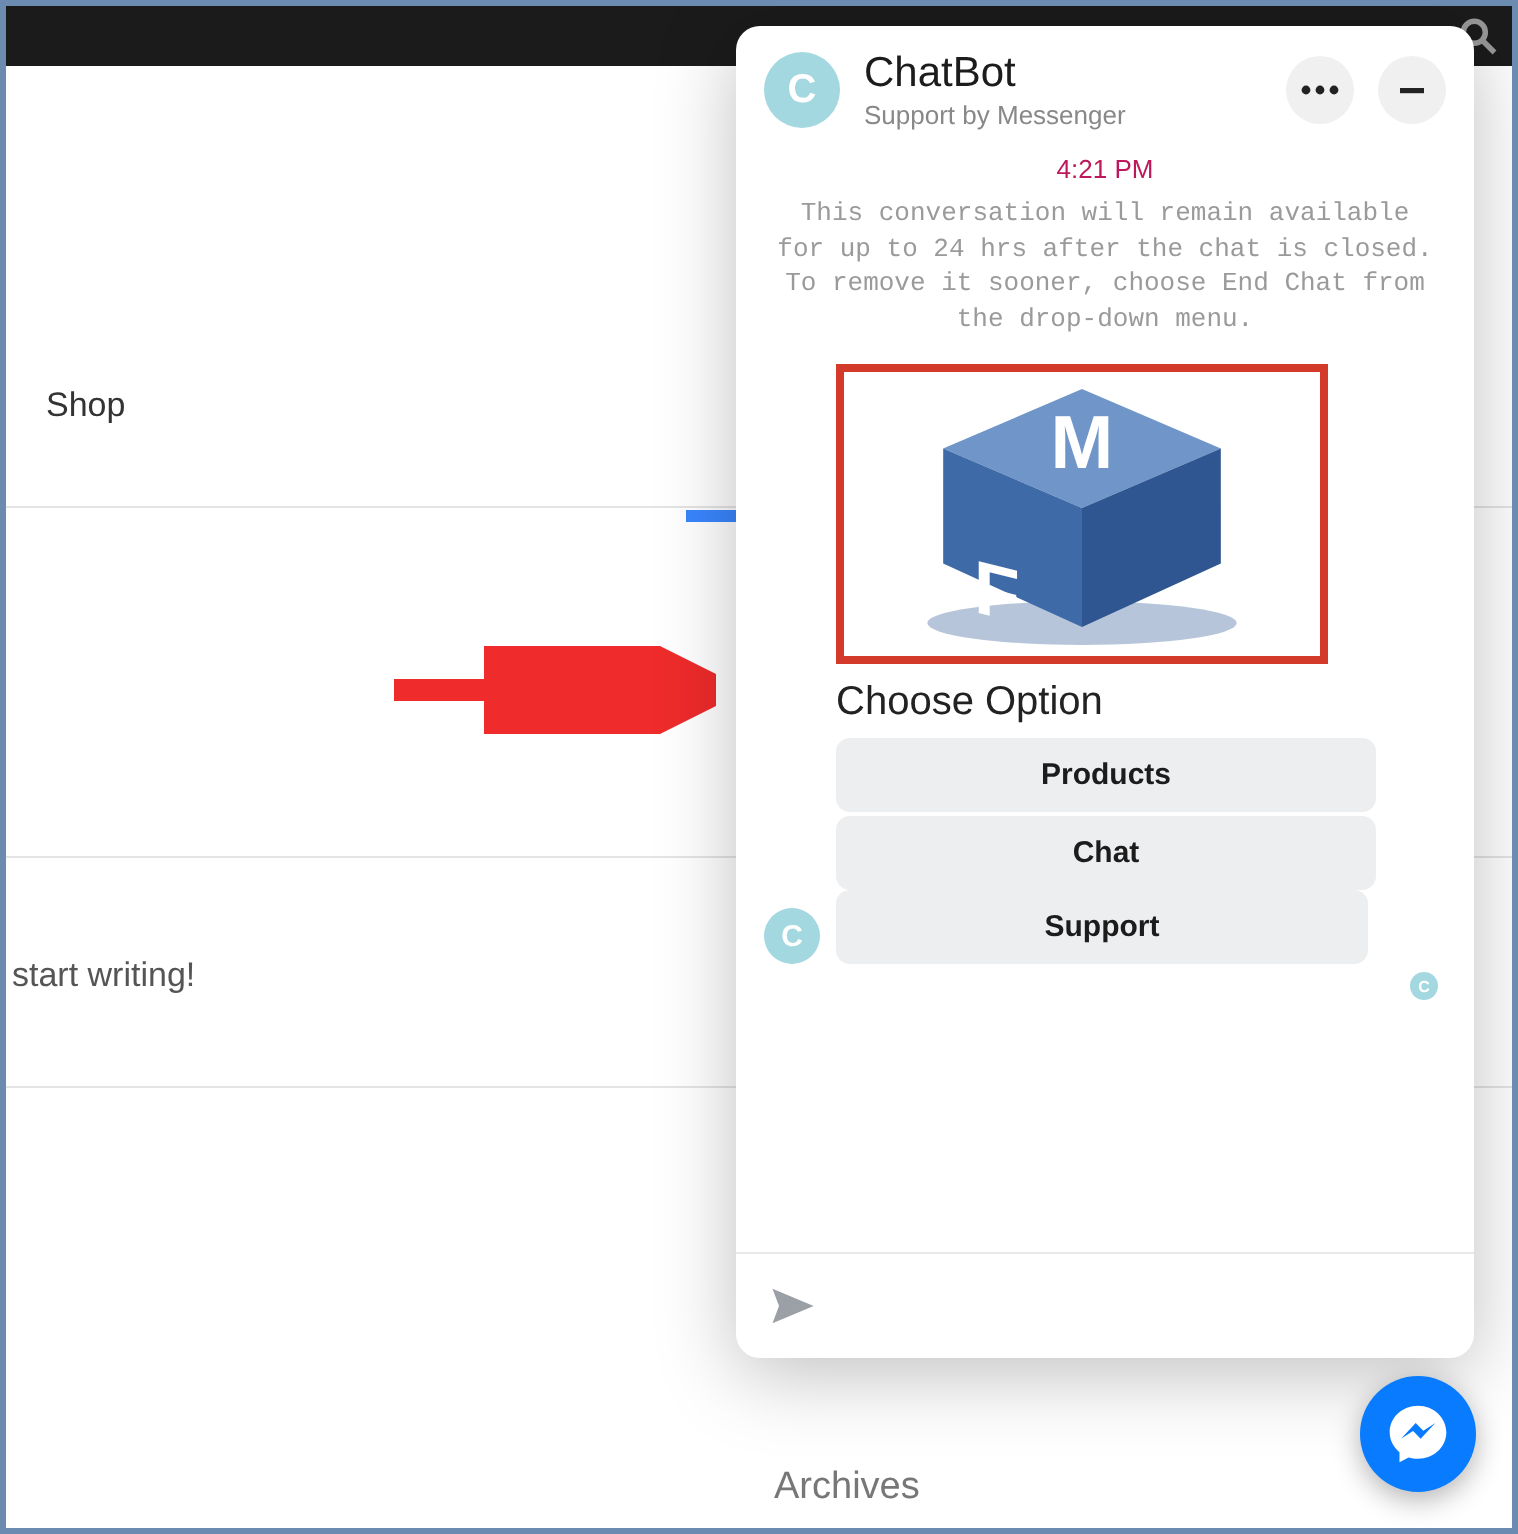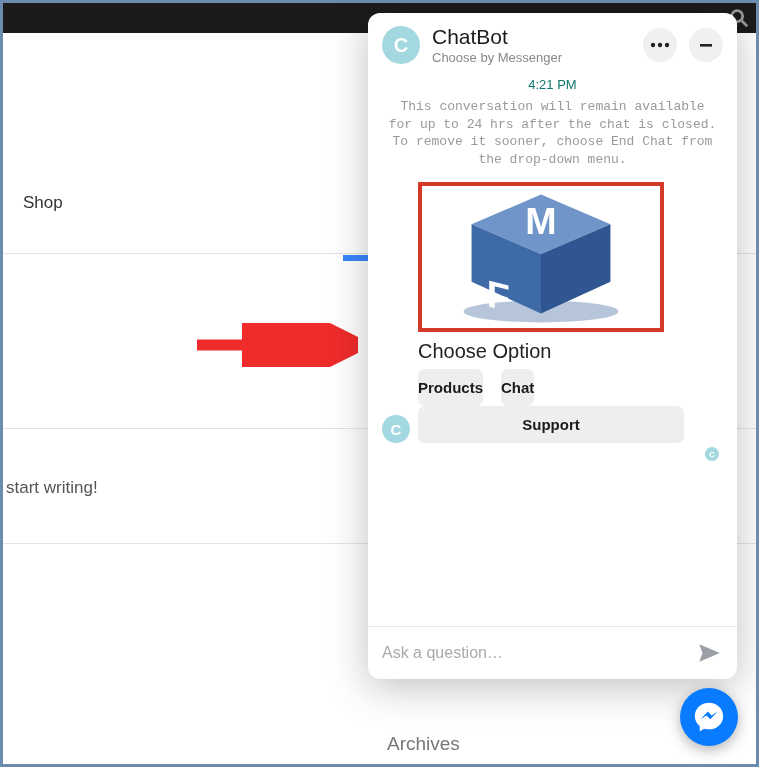--- a/index.html
+++ b/index.html
@@ -132,21 +132,21 @@
   }
   .hdr-btn.minimize svg { width: 14px; }
   .chat-body {
     flex: 1;
     overflow: hidden;
     padding: 0 14px 10px 14px;
     position: relative;
   }
   .timestamp {
     text-align: center;
-    color: #0f766e;
+    color: #be185d;
     font-size: 13px;
     margin-top: 2px;
   }
   .system-msg {
     text-align: center;
     color: #9a9a9a;
     font-size: 13px;
     line-height: 1.35;
     margin: 6px 4px 14px 4px;
     font-family: Liberation Mono, monospace;
@@ -191,21 +191,21 @@
     margin: 0 0 8px 0;
     background: #fff;
     display:flex;align-items:center;justify-content:center;
     overflow:hidden;
   }
   .choose-label {
     font-size: 20px;
     color: #222;
     margin: 4px 0 6px 0;
   }
-  .options { display: flex; gap: 18px; }
+  .options { display: flex; flex-direction: column; gap: 2px; }
   .option-btn {
     background: #eceef0;
     border: none;
     border-radius: 7px;
     padding: 10px 0;
     font-size: 15px;
     color: #1c1c1c;
     cursor: pointer;
     text-align: center;
     font-weight: 600;
@@ -285,21 +285,21 @@
   </svg>
 
   <div class="archives">Archives</div>
 </div>
 
 <div class="chat-widget">
   <div class="chat-header">
     <div class="avatar-lg">C</div>
     <div class="chat-title-block">
       <div class="chat-title">ChatBot</div>
-      <div class="chat-subtitle">Choose by Messenger</div>
+      <div class="chat-subtitle">Support by Messenger</div>
     </div>
     <div class="hdr-btn">
       <svg width="20" height="6" viewBox="0 0 20 6">
         <circle cx="3" cy="3" r="2.2" fill="#222"></circle>
           <circle cx="10" cy="3" r="2.2" fill="#222"></circle>
           <circle cx="17" cy="3" r="2.2" fill="#222"></circle>
       </svg>
     </div>
     <div class="hdr-btn minimize">
       <svg width="14" height="14" viewBox="0 0 14 14">
@@ -339,21 +339,20 @@
       <div class="options-col">
         <button class="option-btn" style="width:100%;max-width:266px">Support</button>
       </div>
     </div>
     <div class="read-receipt-row">
       <div class="avatar-tiny">C</div>
     </div>
   </div>
 
   <div class="chat-input">
-    <input type="text" placeholder="Ask a question…" style="">
     <div class="send-btn">
       <svg viewBox="0 0 24 24" width="26" height="26">
         <path d="M3 20 L22 12 L3 4 L6 12 Z" fill="#9aa0a6"></path>
       </svg>
     </div>
   </div>
 </div>
 
 <div class="launcher">
   <svg viewBox="0 0 36 36" width="34" height="34">

